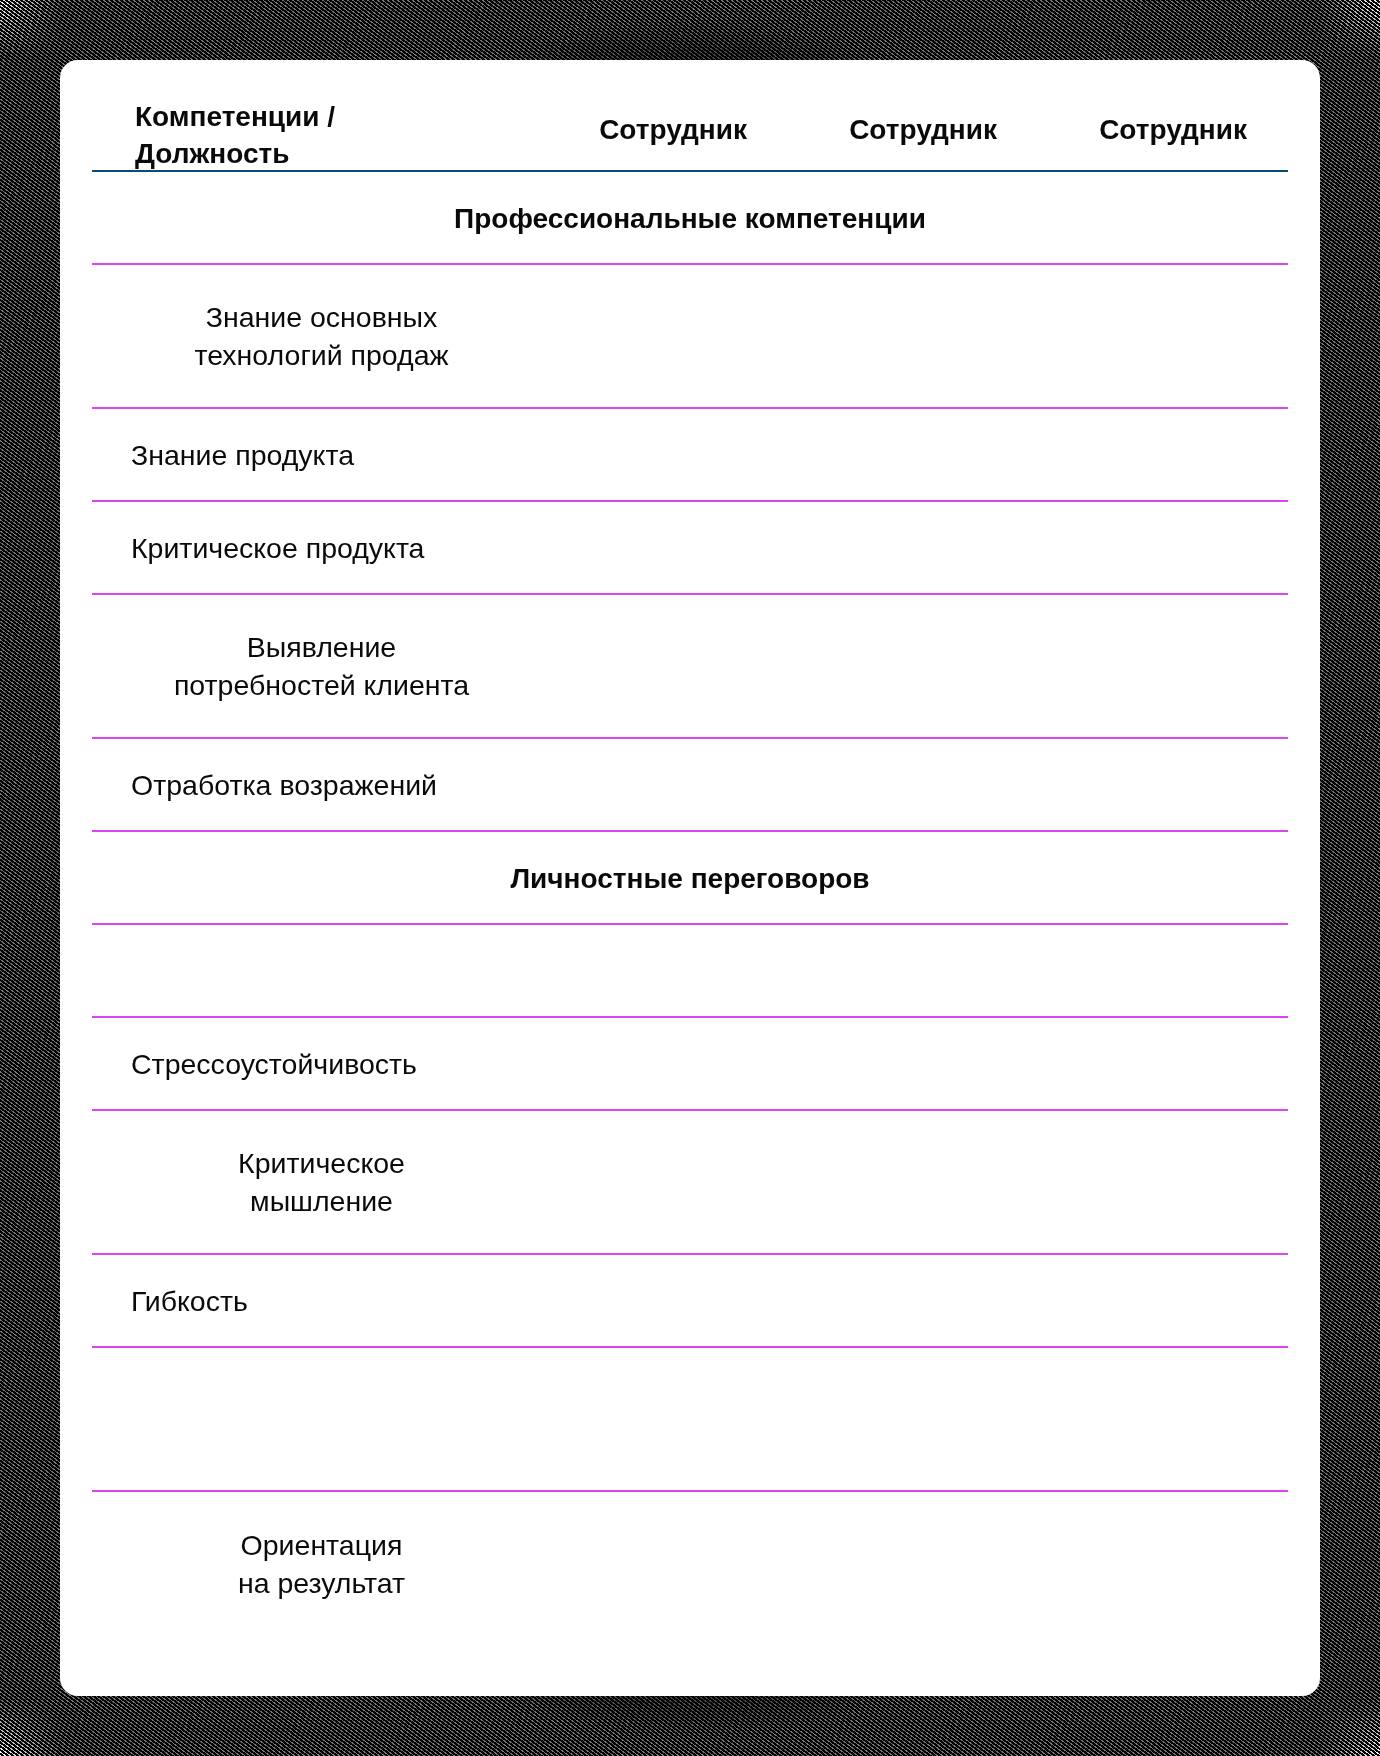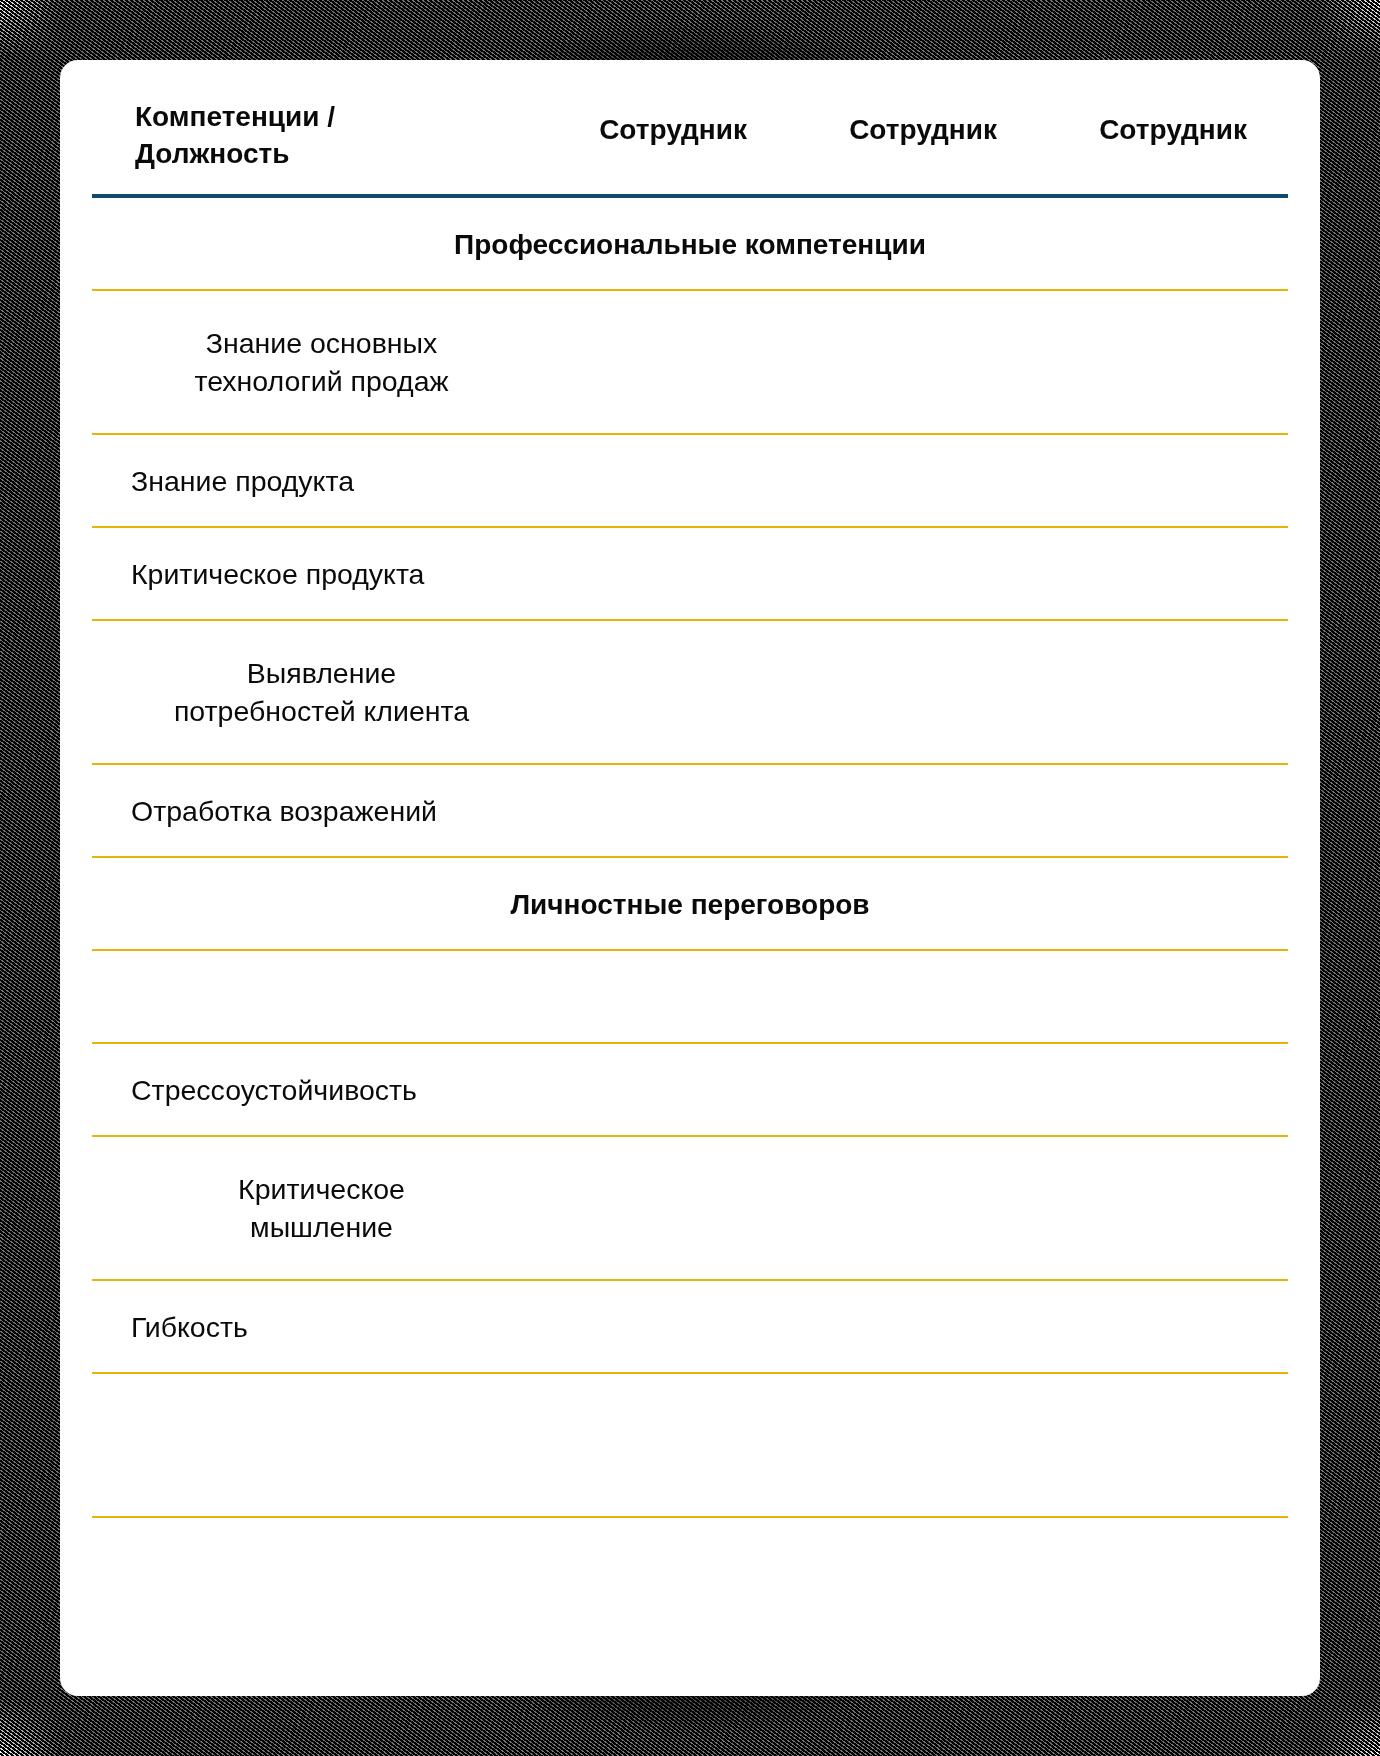--- a/index.html
+++ b/index.html
@@ -30,43 +30,43 @@
       border-radius: 18px;
       overflow: hidden;
     }
     .table {
       position: absolute;
       left: 32px; top: 0;
       width: 1196px;
     }
     .header-row {
       position: relative;
-      height: 138px;
-      border-bottom: 4px solid #0c4a6e;
+      height: 112px;
+      border-bottom: 2px solid #0c4a6e;
     }
     .header-first {
       position: absolute;
       left: 43px; top: 38px;
       width: 300px;
       font-weight: 700;
       font-size: 28px;
       line-height: 37px;
     }
     .header-col {
       position: absolute;
       top: 53px;
       width: 250px;
       text-align: right;
       font-weight: 700;
       font-size: 28px;
       line-height: 34px;
     }
     .row {
       position: relative;
-      border-bottom: 2px solid #eab308;
+      border-bottom: 2px solid #d946ef;
       display: flex;
       align-items: center;
     }
     .row.last { border-bottom: none; }
     .row.single { height: 93px; }
     .row.double { height: 144px; text-align: center; }
     .row.section { height: 93px; justify-content: center; }
     .section-title {
       font-weight: 700;
       font-size: 28px;
@@ -168,19 +168,21 @@
       <div class="cell" style="left: 655px;"></div>
       <div class="cell" style="left: 905px;"></div>
     </div>
 
     <div class="row double">
       <div class="cell" style="left: 405px;"></div>
       <div class="cell" style="left: 655px;"></div>
       <div class="cell" style="left: 905px;"></div>
     </div>
     <div class="row double last">
+      <div class="row-label">Ориентация
+на результат</div>
       <div class="cell" style="left: 405px;"></div>
       <div class="cell" style="left: 655px;"></div>
       <div class="cell" style="left: 905px;"></div>
     </div>
 
   </div>
 </div>
 
 </body></html>

